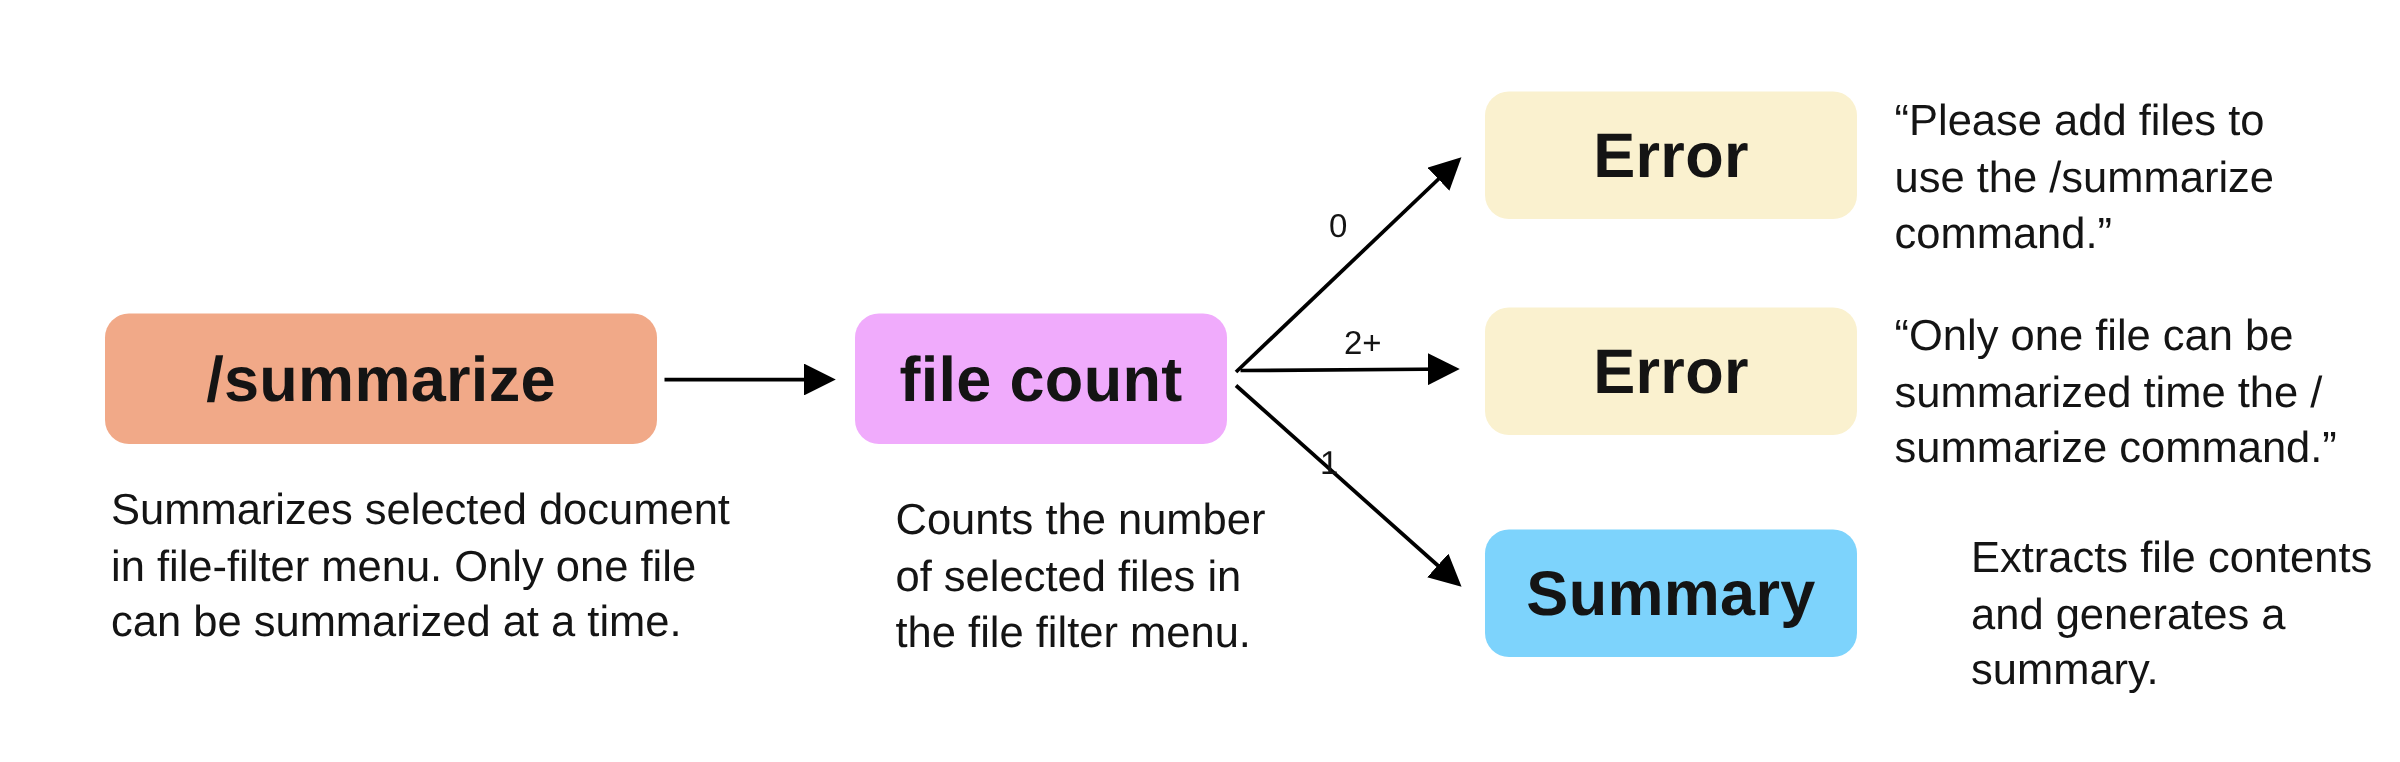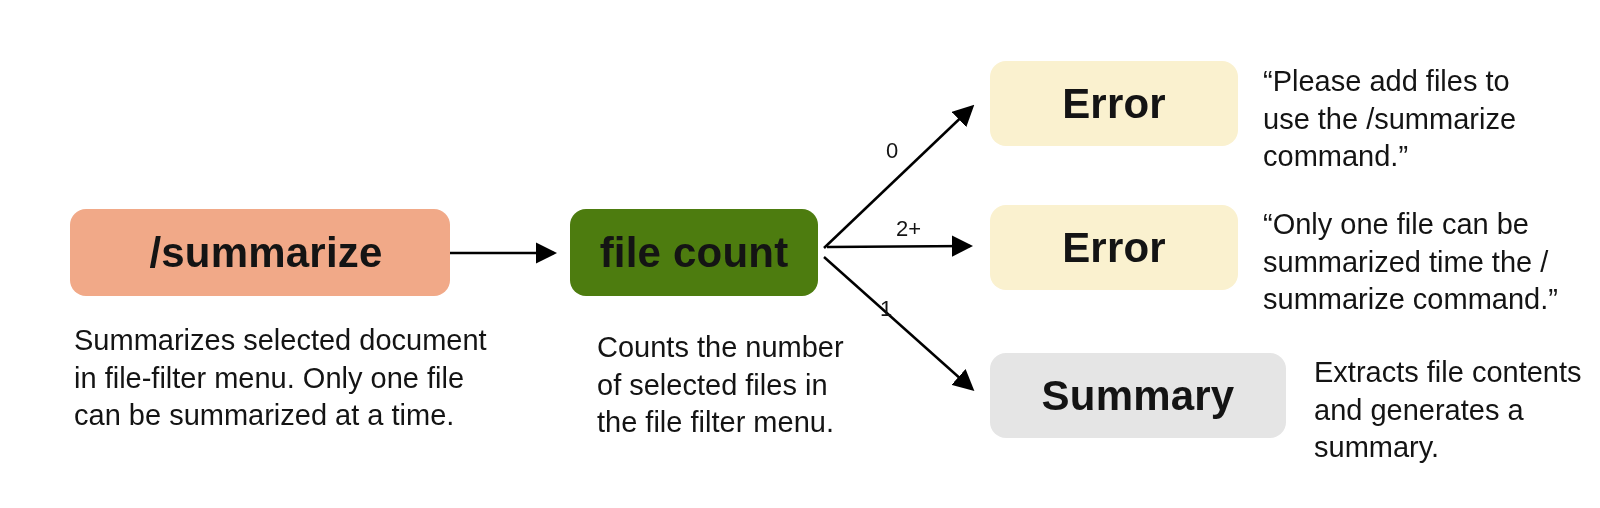--- a/index.html
+++ b/index.html
@@ -19,25 +19,25 @@
     position: absolute;
     display: flex;
     align-items: center;
     justify-content: center;
     border-radius: 16px;
     font-size: 42px;
     font-weight: 700;
     letter-spacing: 0.2px;
     color: #141414;
   }
-  .node-summarize  { left: 70px;  top: 209px; width: 368px; height: 87px; background: #F1A988; padding-left: 12px; }
-  .node-file-count { left: 570px; top: 209px; width: 248px; height: 87px; background: #4d7c0f; }
+  .node-summarize  { left: 70px;  top: 209px; width: 368px; height: 87px; background: #F1A988; }
+  .node-file-count { left: 570px; top: 209px; width: 248px; height: 87px; background: #f0abfc; }
   .node-error-0    { left: 990px; top: 61px;  width: 248px; height: 85px; background: #FAF1CF; }
   .node-error-2    { left: 990px; top: 205px; width: 248px; height: 85px; background: #FAF1CF; }
-  .node-summary    { left: 990px; top: 353px; width: 296px; height: 85px; background: #e5e5e5; }
+  .node-summary    { left: 990px; top: 353px; width: 248px; height: 85px; background: #7dd3fc; }
 
   .caption {
     position: absolute;
     font-size: 29px;
     line-height: 1.3;
     white-space: pre-line;
     color: #141414;
   }
   .cap-summarize { left: 74px;   top: 322px; }
   .cap-filecount { left: 582px;  top: 329px; margin-left: 15px; }

